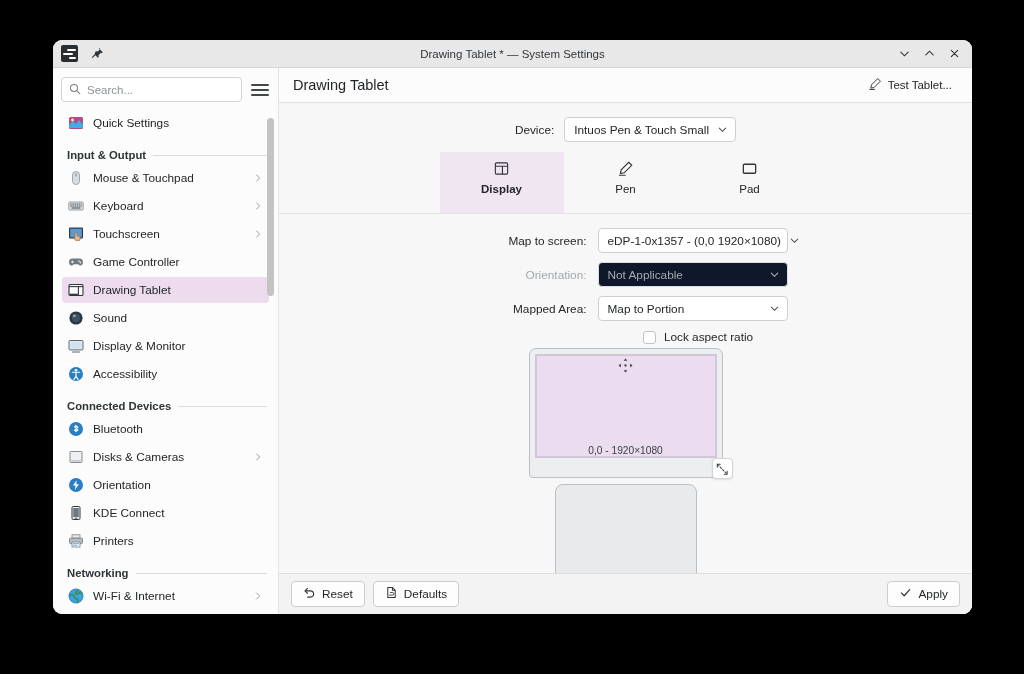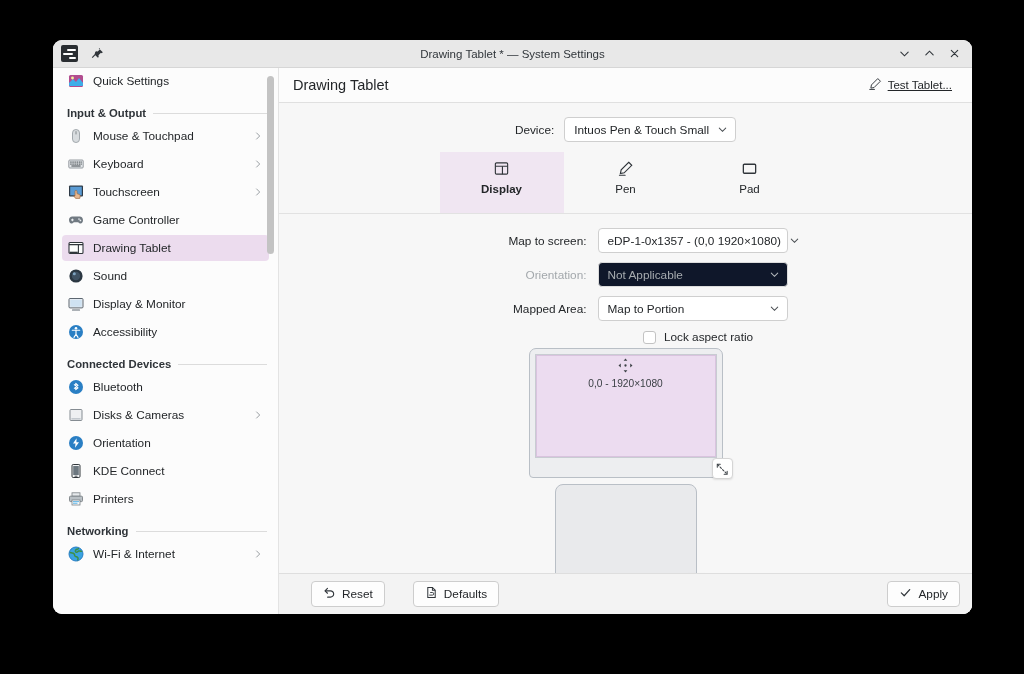--- a/index.html
+++ b/index.html
@@ -225,21 +225,20 @@
   }
   .test-tablet-btn {
     margin-left: auto;
     display: flex;
     align-items: center;
     gap: 6px;
     font-size: 11.5px;
     color: #232629;
     padding: 4px 6px;
     border-radius: 4px;
-    text-decoration: underline;
   }
 
   .main-scroll {
     flex: 1;
     background: #f7f7f7;
     overflow: hidden;
     display: flex;
     flex-direction: column;
     position: relative;
   }
@@ -371,21 +370,21 @@
     position: relative;
     overflow: hidden;
   }
   .sel-rect {
     position: absolute;
     background: #ecdcf0;
     border: 1px solid #d9c3de;
     display: flex;
     flex-direction: column;
     align-items: center;
-    justify-content: flex-start;
+    justify-content: space-between;
     gap: 4px;
   }
   .sel-move {
     width: 18px; height: 18px;
     display: flex; align-items: center; justify-content: center;
   }
   .sel-text {
     font-size: 10.2px;
     color: #3b4045;
     white-space: nowrap;
@@ -457,21 +456,20 @@
     background: #fdfdfd;
     border: 1px solid #cdcdcd;
     border-radius: 4px;
     display: flex;
     align-items: center;
     gap: 6px;
     padding: 0 11px;
     font-size: 11.8px;
     color: #232629;
     white-space: nowrap;
-    margin-left: 20px;
   }
   .btn.right { margin-left: auto; }
 </style>
 </head>
 <body>
 
 <div class="desktop">
   <div class="window">
 
     <div class="titlebar">
@@ -505,20 +503,36 @@
           <svg width="11" height="11" viewBox="0 0 12 12">
               <path d="M2.5 2.5L9.5 9.5M9.5 2.5L2.5 9.5" stroke="#31363b" stroke-width="1.2" stroke-linecap="round"></path>
             </svg>
         </span>
       </div>
     </div>
 
     <div class="wbody">
 
       <div class="sidebar">
+        <div class="search-row">
+          <div class="search-box">
+            <span>
+              <svg width="12" height="12" viewBox="0 0 14 14">
+                  <circle cx="5.8" cy="5.8" r="4.1" stroke="#7b8084" stroke-width="1.2" fill="none"></circle>
+                  <path d="M9 9l3.6 3.6" stroke="#7b8084" stroke-width="1.2" stroke-linecap="round"></path>
+                </svg>
+            </span>
+            <span class="ph">Search...</span>
+          </div>
+          <div class="hamburger">
+              <i></i>
+              <i></i>
+              <i></i>
+            </div>
+        </div>
 
         <div class="sidenav">
           <div class="sidenav-inner" id="nav-list">
               <div class="nav-item">
                 <span class="nav-ico">
                   <svg width="16" height="16" viewBox="0 0 16 16">
                     <rect x="1" y="2" width="14" height="12" rx="1.5" fill="#b24c8f"></rect>
                     <path d="M1 10l4-4 3 3 3-4 4 5v2a1 1 0 0 1-1 1H2a1 1 0 0 1-1-1z" fill="#3daee9"></path>
                     <circle cx="4.5" cy="5" r="1.4" fill="#f7f39a"></circle>
                   </svg>

